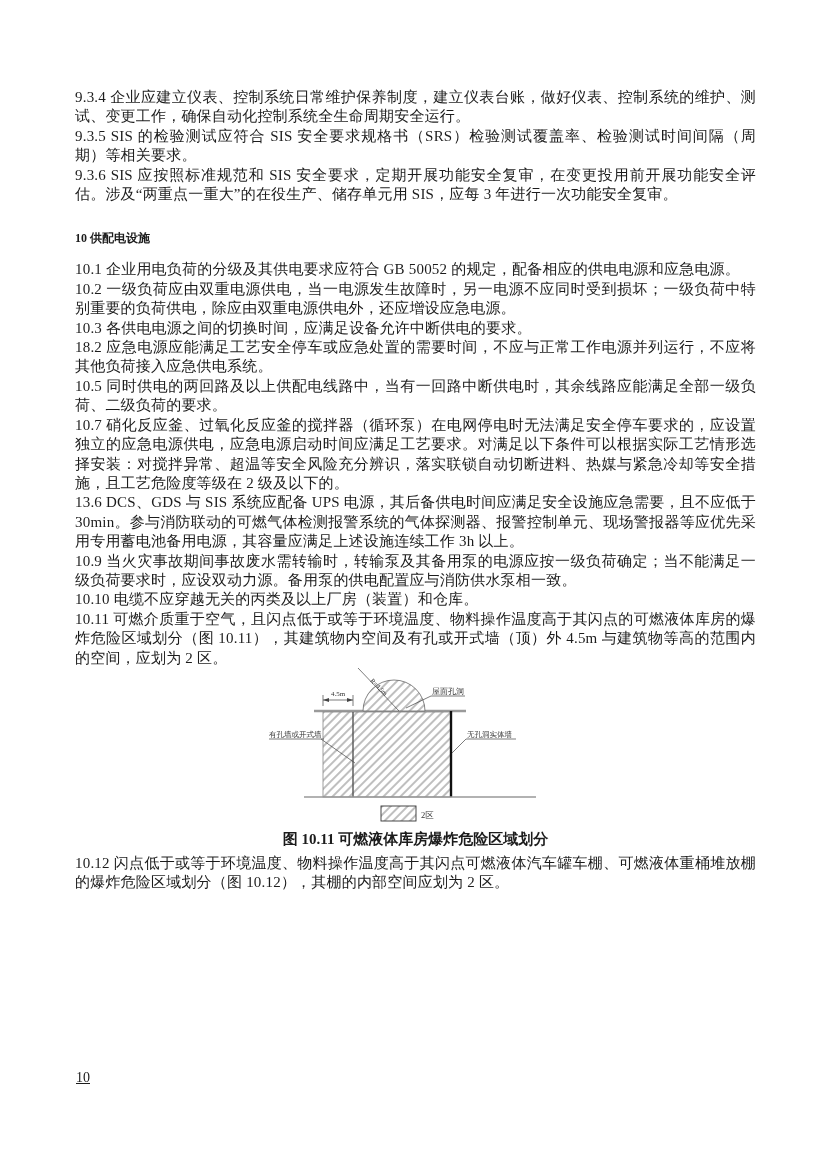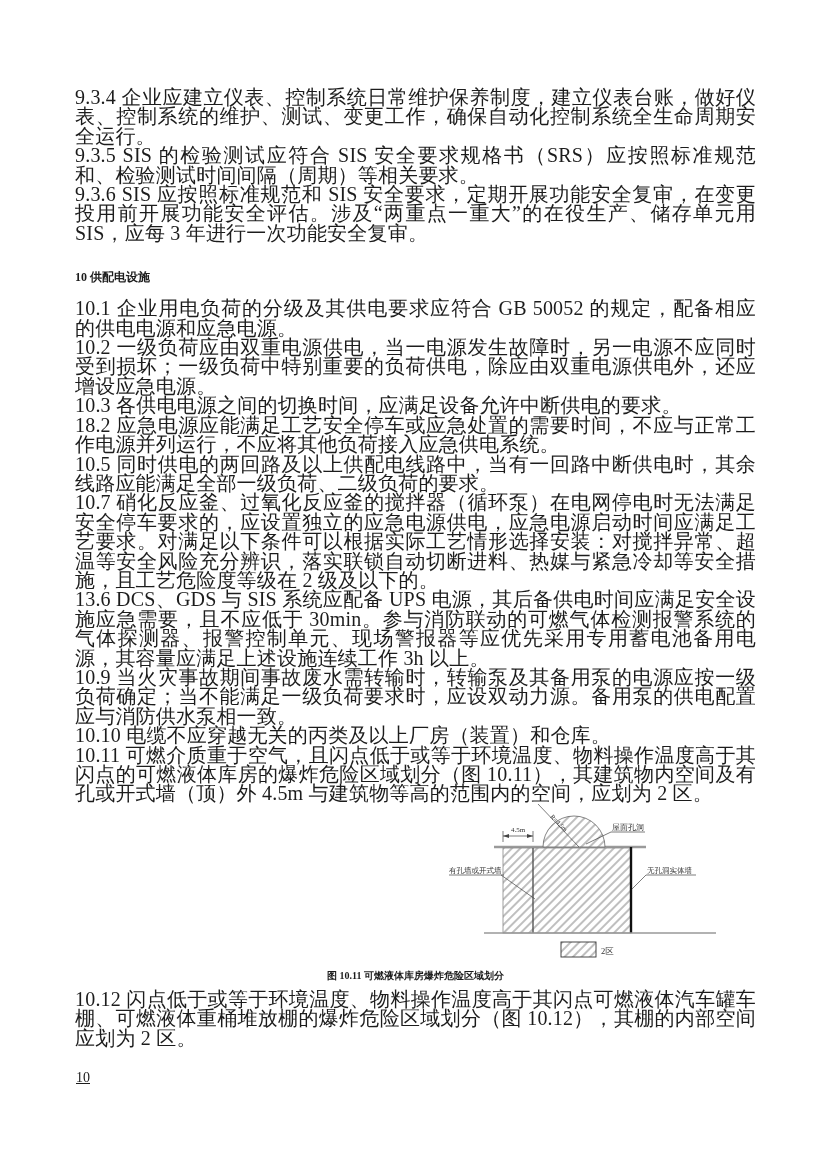--- a/index.html
+++ b/index.html
@@ -16,45 +16,45 @@
     overflow: hidden;
   }
   .page-body {
     position: absolute;
     left: 75px;
     top: 88px;
     width: 681px;
   }
   .page-body p {
     margin: 0;
-    font-size: 20px;
+    font-size: 15px;
     line-height: 19.4px;
     text-align: justify;
     letter-spacing: 0.2px;
   }
   h2.section-heading {
     font-size: 12px;
     font-weight: bold;
     margin: 24px 0 11px 0;
     line-height: 21px;
   }
   figure.fig {
     margin: 0;
     padding: 0;
     width: 100%;
     display: flex;
-    justify-content: flex-end;
+    justify-content: center;
   }
   .fig svg {
     display: block;
   }
   .fig-caption {
     text-align: center;
     font-weight: bold;
-    font-size: 10px;
+    font-size: 15px;
     line-height: 19px;
     margin: 2px 0 5px 0;
   }
   .page-number {
     position: absolute;
     left: 76px;
     top: 1070px;
     font-size: 14px;
     text-decoration: underline;
   }
@@ -62,21 +62,21 @@
     font-family: "Liberation Serif", "DejaVu Serif", serif;
     fill: #333;
   }
 </style>
 </head>
 <body>
 
 <div class="page-body">
 
   <p>9.3.4 企业应建立仪表、控制系统日常维护保养制度，建立仪表台账，做好仪表、控制系统的维护、测试、变更工作，确保自动化控制系统全生命周期安全运行。</p>
-  <p>9.3.5 SIS 的检验测试应符合 SIS 安全要求规格书（SRS）应按照标准规范和、检验测试时间间隔（周期）等相关要求。</p>
+  <p>9.3.5 SIS 的检验测试应符合 SIS 安全要求规格书（SRS）检验测试覆盖率、检验测试时间间隔（周期）等相关要求。</p>
   <p>9.3.6 SIS 应按照标准规范和 SIS 安全要求，定期开展功能安全复审，在变更投用前开展功能安全评估。涉及“两重点一重大”的在役生产、储存单元用 SIS，应每 3 年进行一次功能安全复审。</p>
 
   <h2 class="section-heading">10 供配电设施</h2>
 
   <p>10.1 企业用电负荷的分级及其供电要求应符合 GB 50052 的规定，配备相应的供电电源和应急电源。</p>
   <p>10.2 一级负荷应由双重电源供电，当一电源发生故障时，另一电源不应同时受到损坏；一级负荷中特别重要的负荷供电，除应由双重电源供电外，还应增设应急电源。</p>
   <p>10.3 各供电电源之间的切换时间，应满足设备允许中断供电的要求。</p>
   <p>18.2 应急电源应能满足工艺安全停车或应急处置的需要时间，不应与正常工作电源并列运行，不应将其他负荷接入应急供电系统。</p>
   <p>10.5 同时供电的两回路及以上供配电线路中，当有一回路中断供电时，其余线路应能满足全部一级负荷、二级负荷的要求。</p>
   <p>10.7 硝化反应釜、过氧化反应釜的搅拌器（循环泵）在电网停电时无法满足安全停车要求的，应设置独立的应急电源供电，应急电源启动时间应满足工艺要求。对满足以下条件可以根据实际工艺情形选择安装：对搅拌异常、超温等安全风险充分辨识，落实联锁自动切断进料、热媒与紧急冷却等安全措施，且工艺危险度等级在 2 级及以下的。</p>

